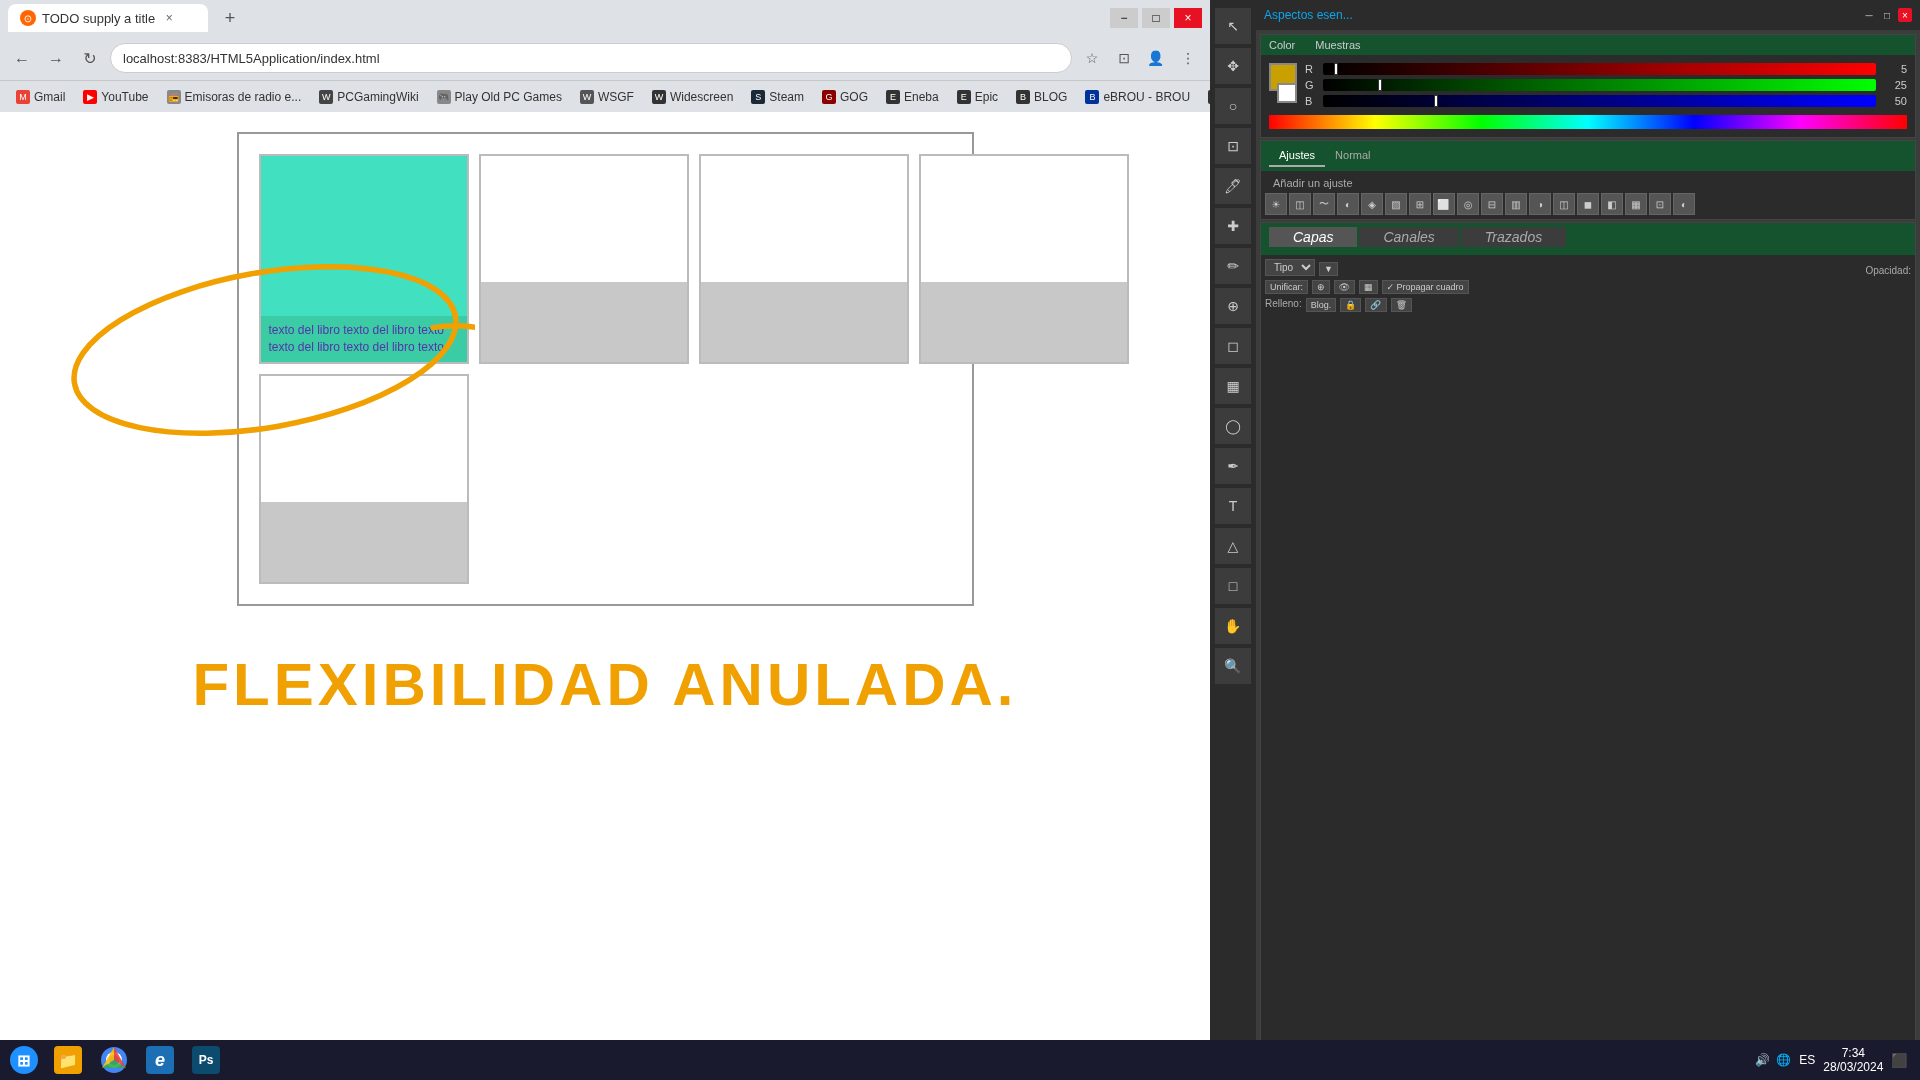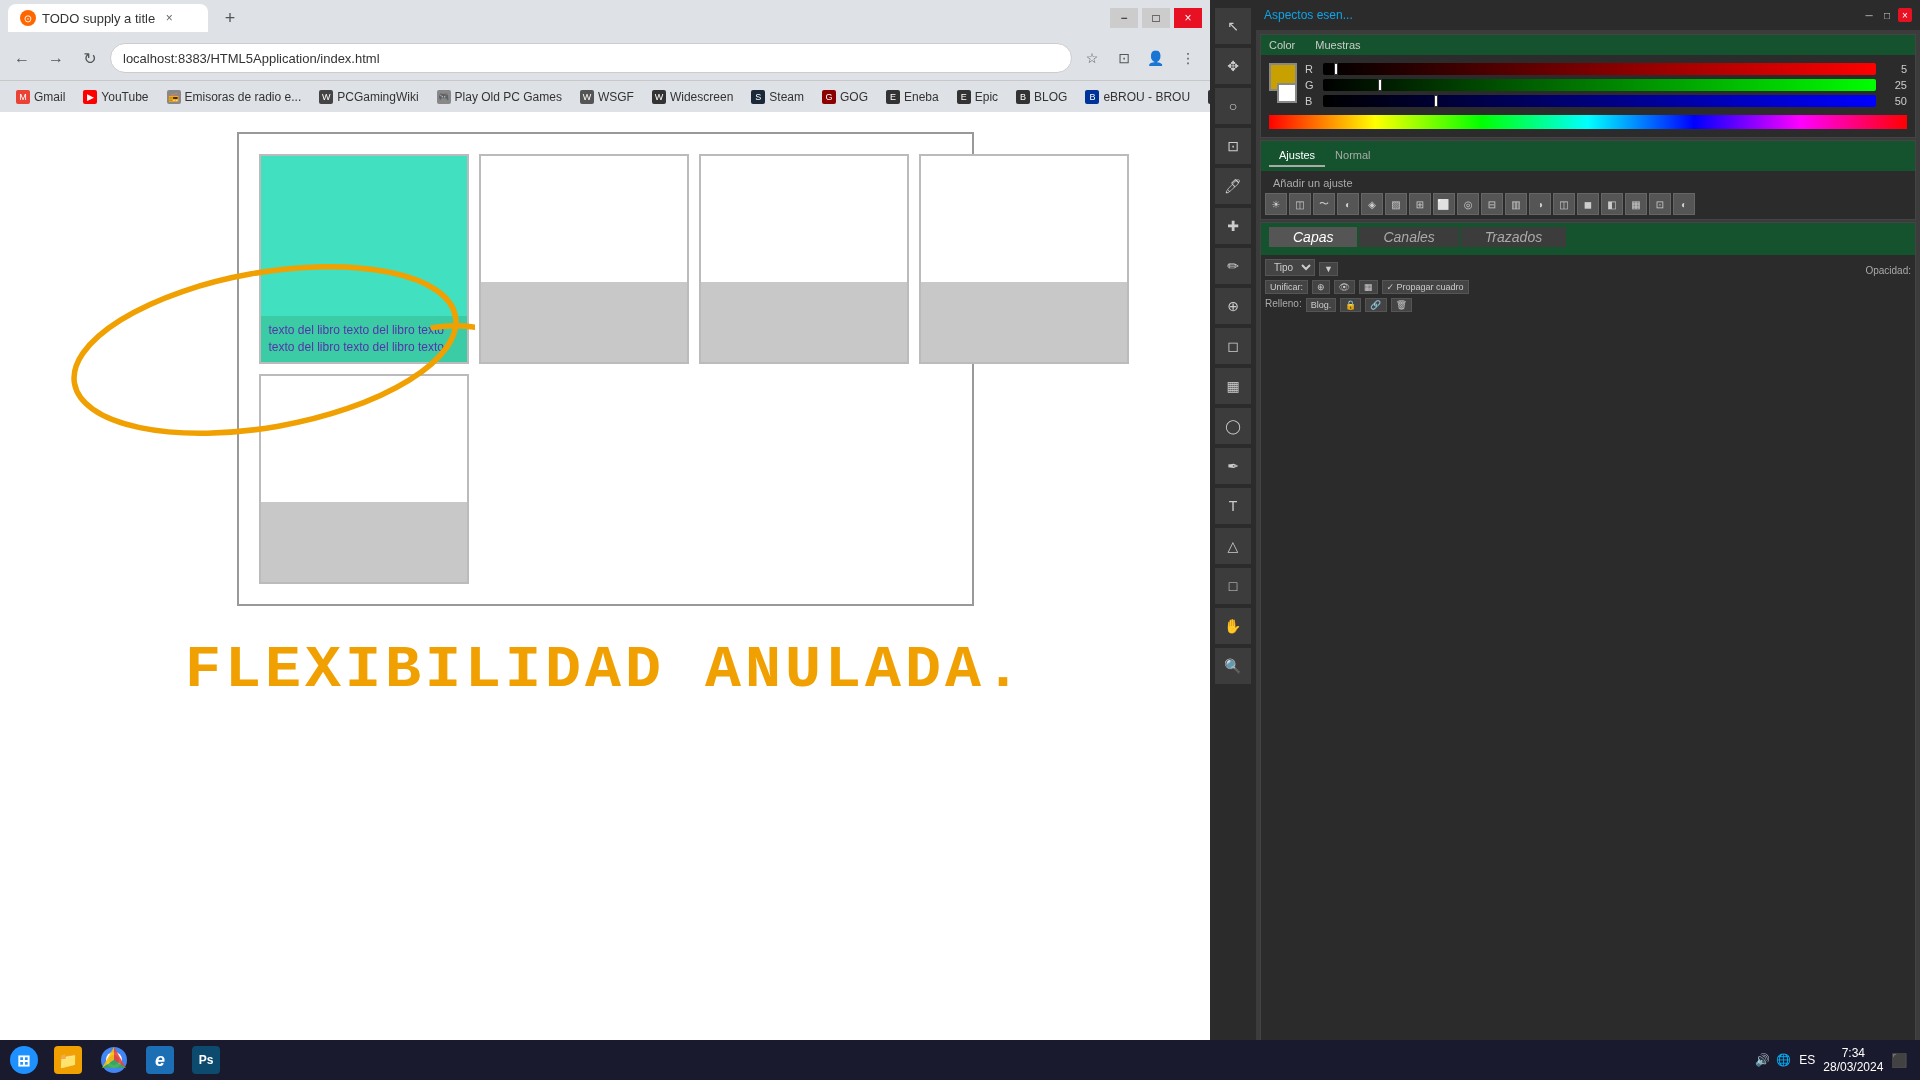--- a/index.html
+++ b/index.html
@@ -217,25 +217,25 @@
       position: absolute;
       top: 80px;
       left: 30px;
       width: 380px;
       height: 160px;
       pointer-events: none;
     }
 
     
     #flex-text {
-      margin-top: 30px;
+      margin-top: 44px;
       font-size: 60px;
       font-weight: bold;
       color: #f0a000;
-      font-family: Liberation Mono, monospace;
+      font-family: Liberation Sans, sans-serif;
       letter-spacing: 4px;
     }
 
     
     #ps-panel {
       width: 710px;
       height: 1080px;
       background: #3c3c3c;
       display: flex;
       flex-direction: row;

